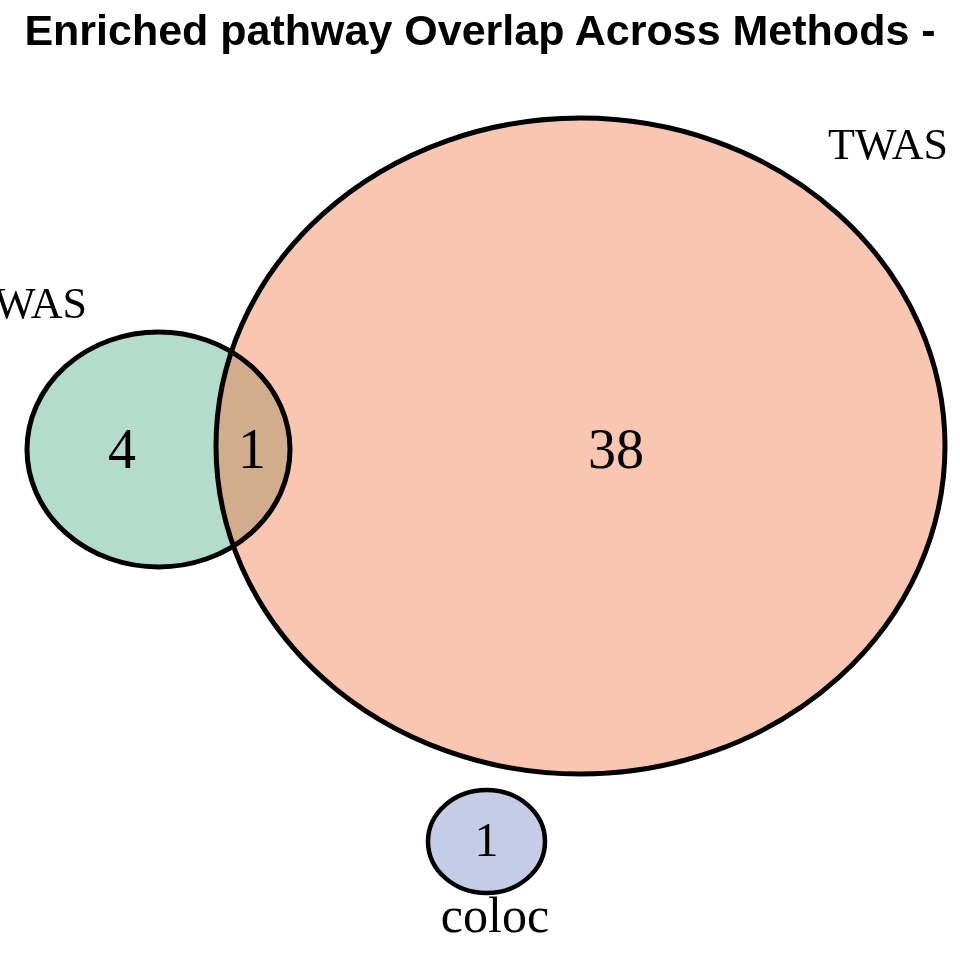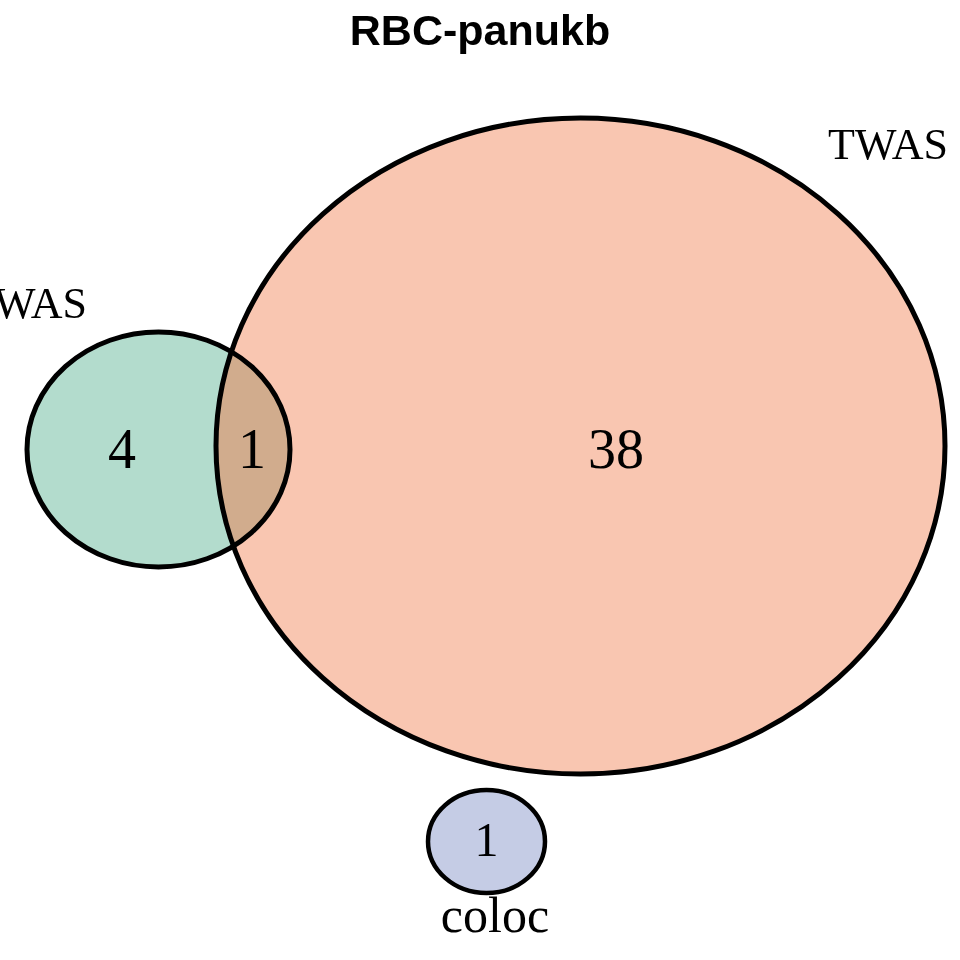--- a/index.html
+++ b/index.html
@@ -54,21 +54,21 @@
     font-size: 50px;
     fill: #000000;
   }
 </style>
 </head>
 <body>
 
 <div class="page">
 
   <div class="title">
-    <div>RBC-panukb</div>
+    <div>Enriched pathway Overlap Across Methods -</div>
   </div>
 
   <svg class="venn-svg" width="960" height="960" viewBox="0 0 960 960">
 
     <defs>
       <clipPath id="clip-left-set">
         <ellipse cx="158.5" cy="449.5" rx="131.5" ry="117.5"></ellipse>
       </clipPath>
     </defs>
 

